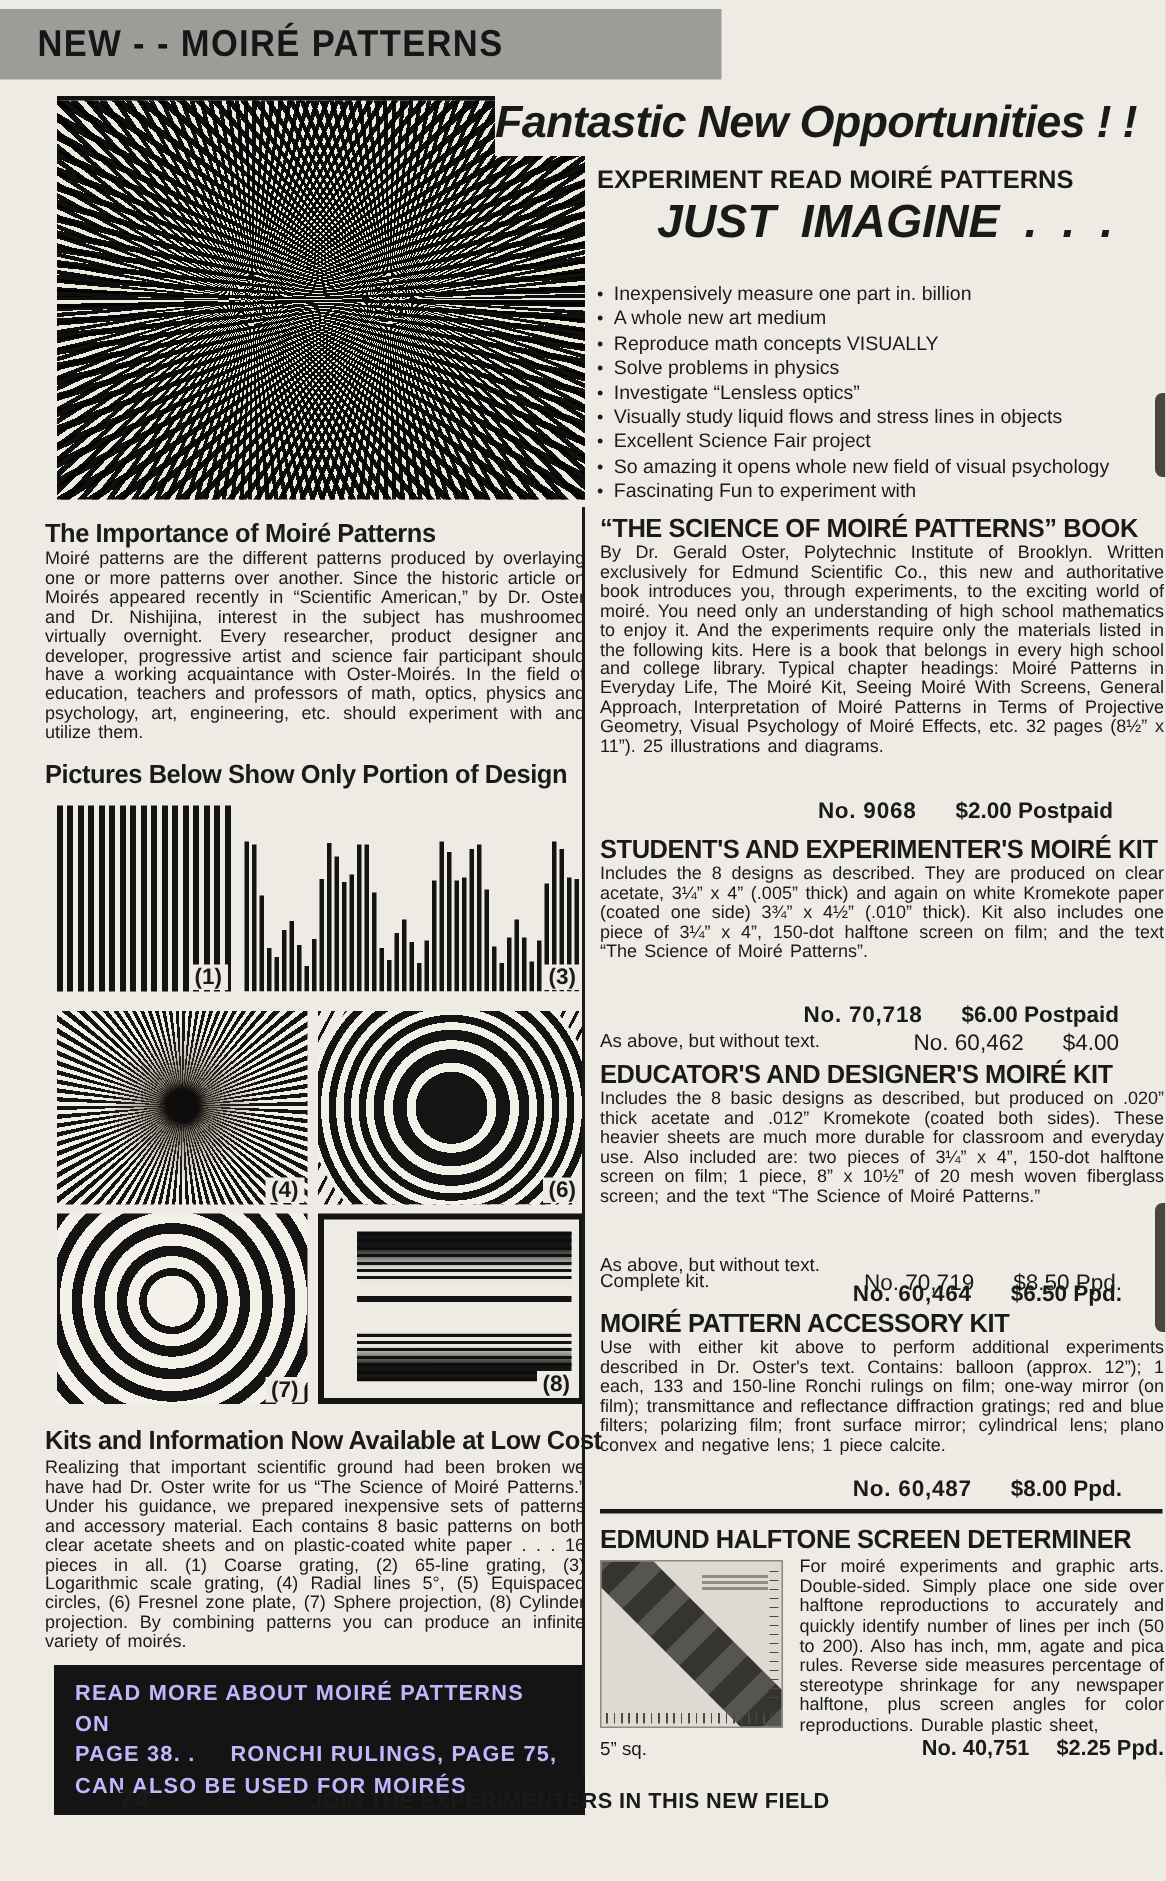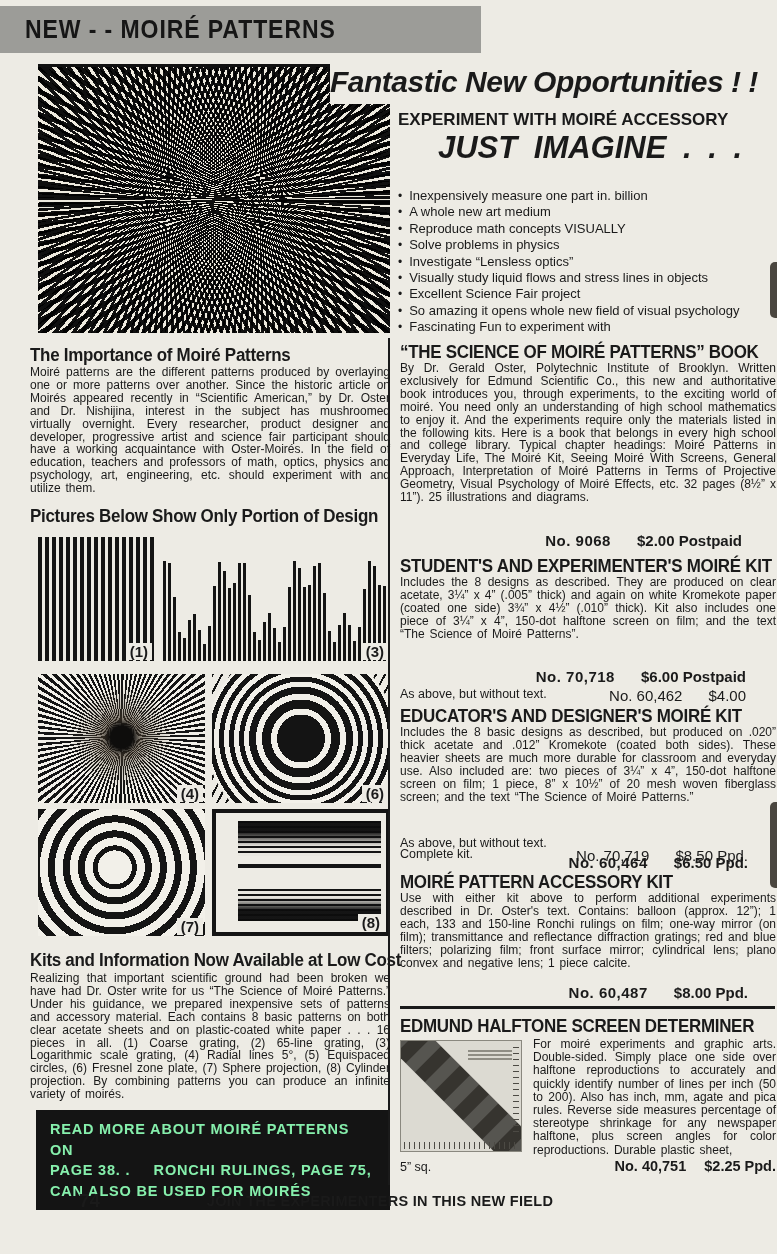--- a/index.html
+++ b/index.html
@@ -70,21 +70,21 @@
   .t8{border:4px solid #141414; background:#edebe4;}
   .t8 .grp-top{position:absolute; left:13%; right:3%; top:7%; height:29%;
     background:linear-gradient(180deg, rgba(12,12,12,.96) 0 30%, rgba(12,12,12,0) 72%),
                repeating-linear-gradient(180deg,#141414 0 2px,#e9e7e0 2px 5px);}
   .t8 .line-mid{position:absolute; left:13%; right:3%; top:43%; height:4px; background:#141414;}
   .t8 .grp-bot{position:absolute; left:13%; right:3%; bottom:9%; height:27%;
     background:linear-gradient(0deg, rgba(12,12,12,.96) 0 32%, rgba(12,12,12,0) 74%),
                repeating-linear-gradient(180deg,#141414 0 2px,#e9e7e0 2px 5px);}
   
   .read-box{position:absolute; left:36px; top:1110px; width:354px; box-sizing:border-box;
-    background:#141414; color:#86efac; padding:9px 14px; font-size:14.5px; font-weight:bold;
+    background:#141414; color:#c4b5fd; padding:9px 14px; font-size:14.5px; font-weight:bold;
     letter-spacing:0.8px; line-height:1.42;}
   
   .vrule{position:absolute; left:388px; top:338px; width:2px; height:847px; background:#1a1a1a;}
   .hrule{position:absolute; left:400px; top:1006px; width:375px; height:3px; background:#1a1a1a;}
   
   .det-wrap{position:absolute; left:400px; top:1038px; width:376px;}
   .det-img{float:left; width:122px; height:112px; margin:2px 11px 3px 0; position:relative;
     background:#dcdad2; border:1px solid #8a887f; box-sizing:border-box; overflow:hidden;}
   .det-band{position:absolute; width:190%; height:34%; top:30%; left:-45%;
     background:repeating-linear-gradient(90deg, rgba(255,255,255,.16) 0 13px, rgba(255,255,255,0) 13px 27px), #36342f;
@@ -113,21 +113,21 @@
 
 <div class="page">
 
   <div class="header-tab">
     <div class="title">NEW - - MOIRÉ PATTERNS</div>
   </div>
 
   <div class="hero"></div>
   <div class="headline">Fantastic New Opportunities ! !</div>
 
-  <div class="kicker">EXPERIMENT WITH MOIRÉ ACCESSORY</div>
+  <div class="kicker">EXPERIMENT READ MOIRÉ PATTERNS</div>
   <div class="imagine">JUST IMAGINE . . .</div>
   <ul class="bullets">
     <li>Inexpensively measure one part in. billion</li>
     <li>A whole new art medium</li>
     <li>Reproduce math concepts VISUALLY</li>
     <li>Solve problems in physics</li>
     <li>Investigate “Lensless optics”</li>
     <li>Visually study liquid flows and stress lines in objects</li>
     <li>Excellent Science Fair project</li>
     <li>So amazing it opens whole new field of visual psychology</li>

